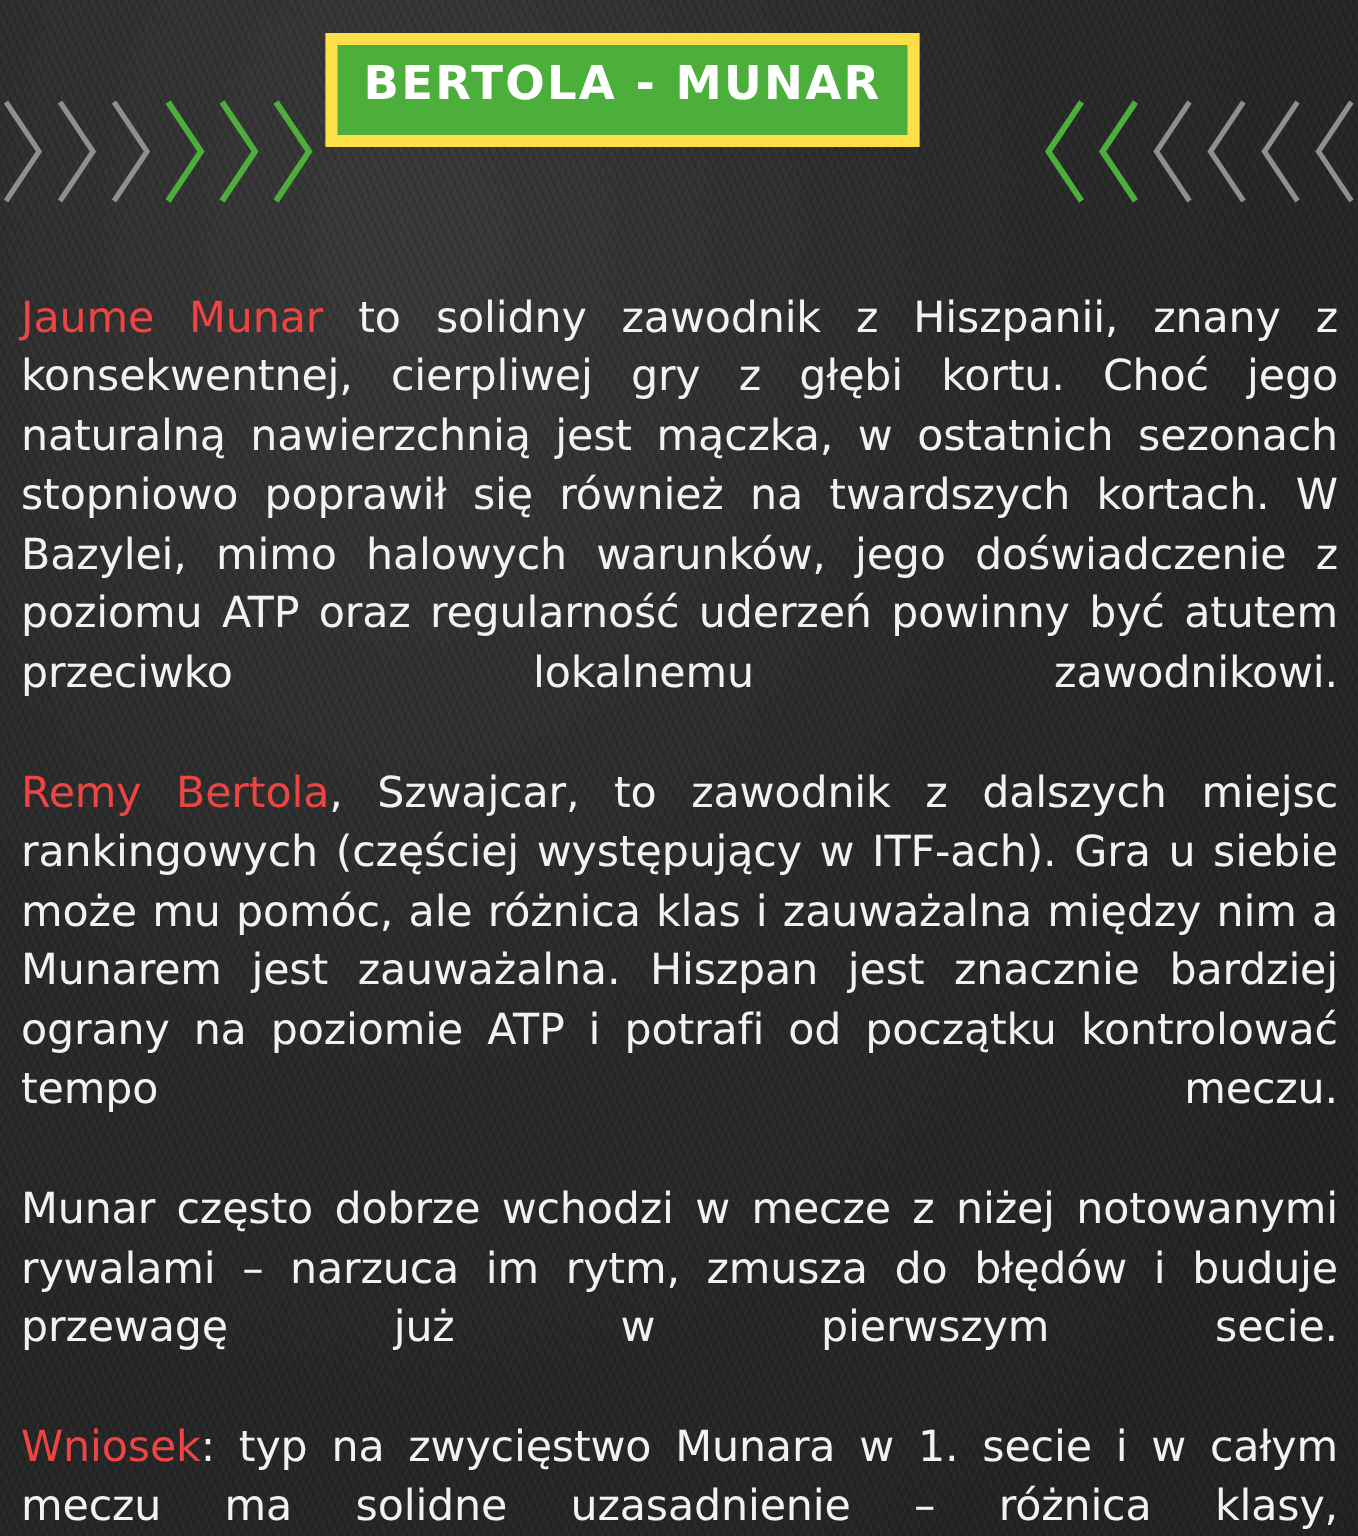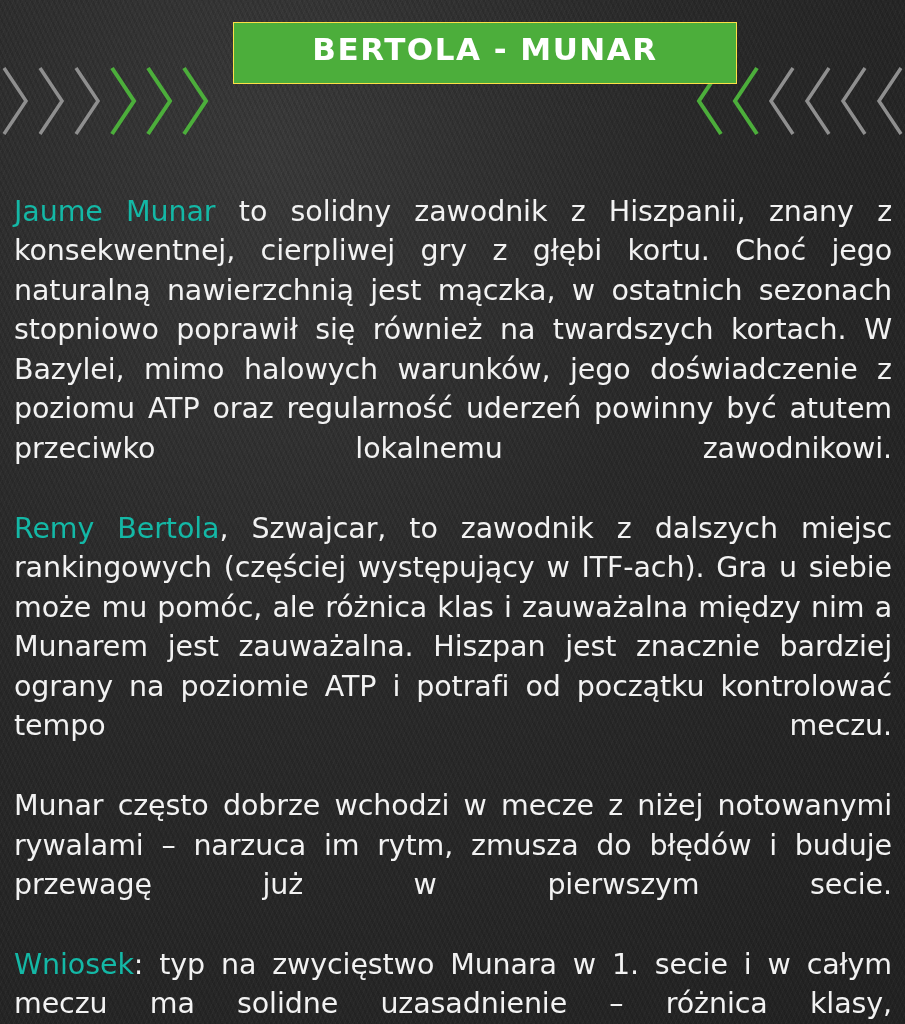--- a/index.html
+++ b/index.html
@@ -33,25 +33,25 @@
   .chev-right { right: 0px; }
 
   .chev {
     width: 34px;
     height: 78px;
   }
 
   
   .header-card {
     position: absolute;
-    left: 233px;
+    left: 217px;
     top: 22px;
-    width: 504px;
+    width: 396px;
     background: #4cae3b;
-    border: 1px solid #fde047;
+    border: 8px solid #fde047;
     padding: 9px 10px 13px 10px;
     text-align: center;
   }
   .header-title {
     font-size: 31px;
     font-weight: bold;
     letter-spacing: 1.5px;
     line-height: 1.15;
     margin-bottom: 2px;
   }
@@ -75,21 +75,21 @@
   .para {
     font-size: 28.5px;
     line-height: 1.385;
     text-align: justify;
     text-justify: inter-word;
     margin: 0 0 1px 0;
     color: #f2f2f2;
     letter-spacing: -0.1px;
   }
   .para:last-child { text-align: justify; }
-  .name { color: #14b8a6; }
+  .name { color: #ef4444; }
 
   
   .para::after {
     content: "";
     display: inline-block;
     width: 100%;
   }
 </style>
 </head>
 <body>

